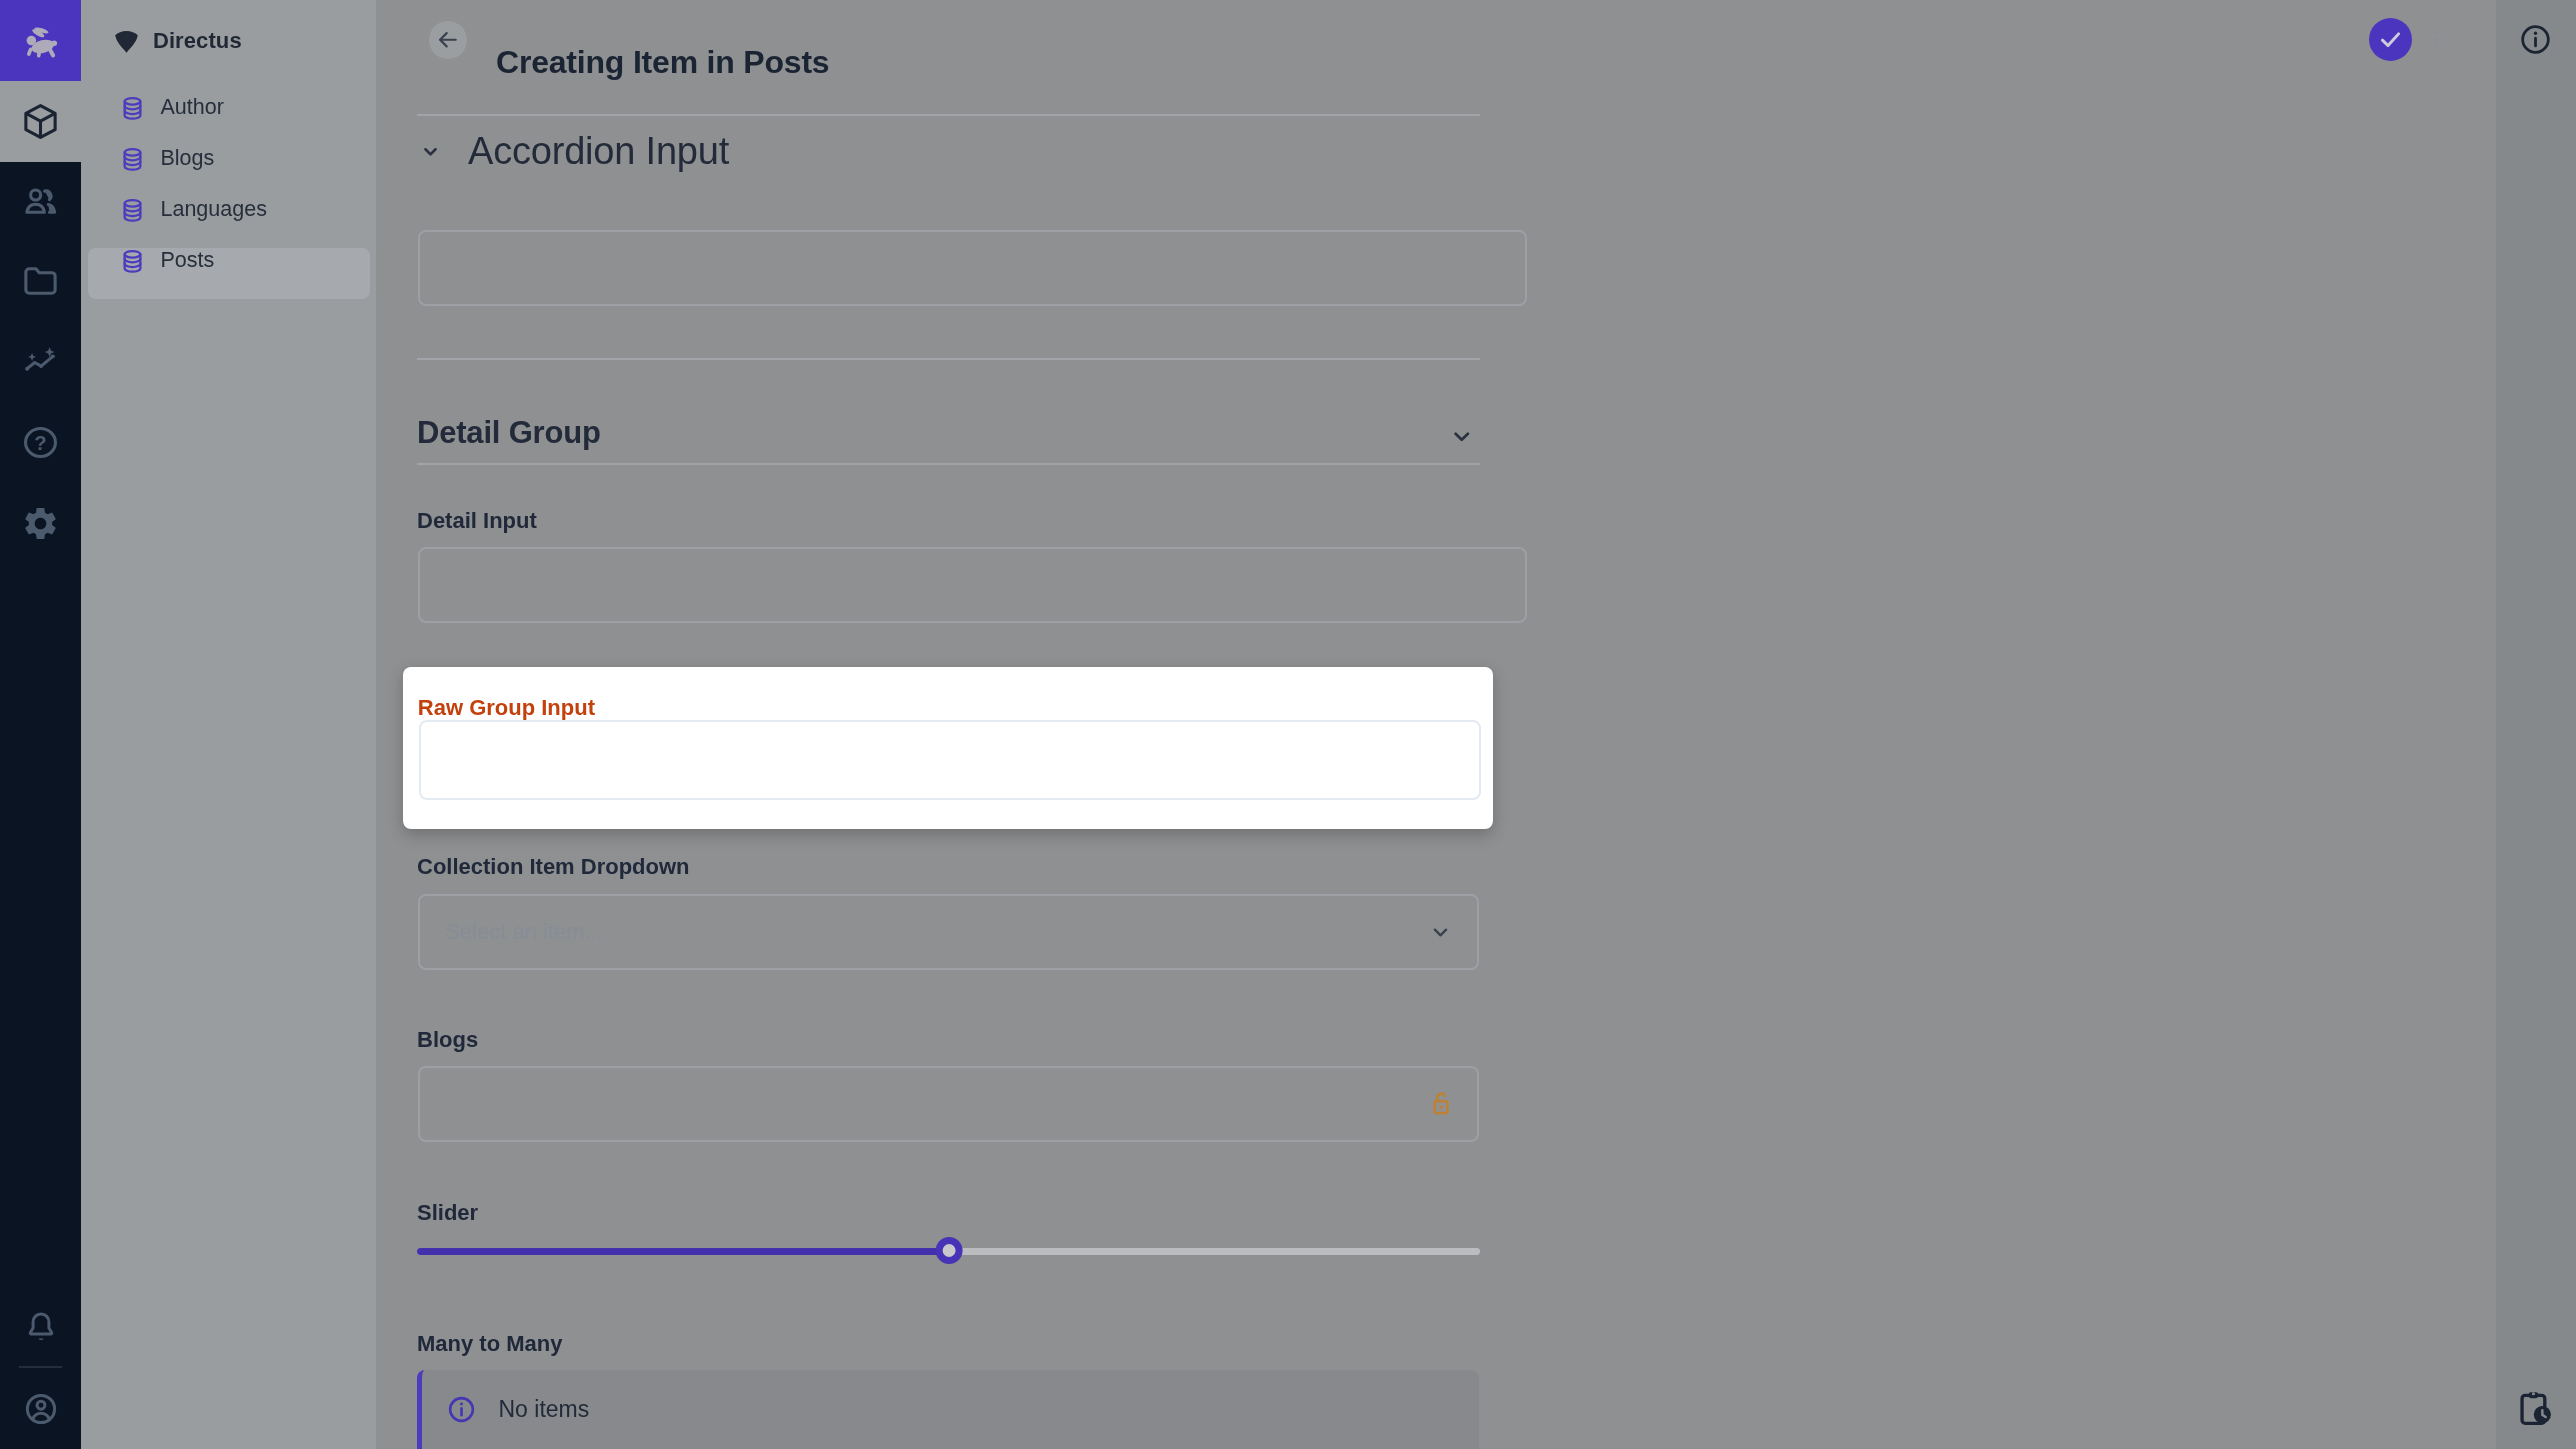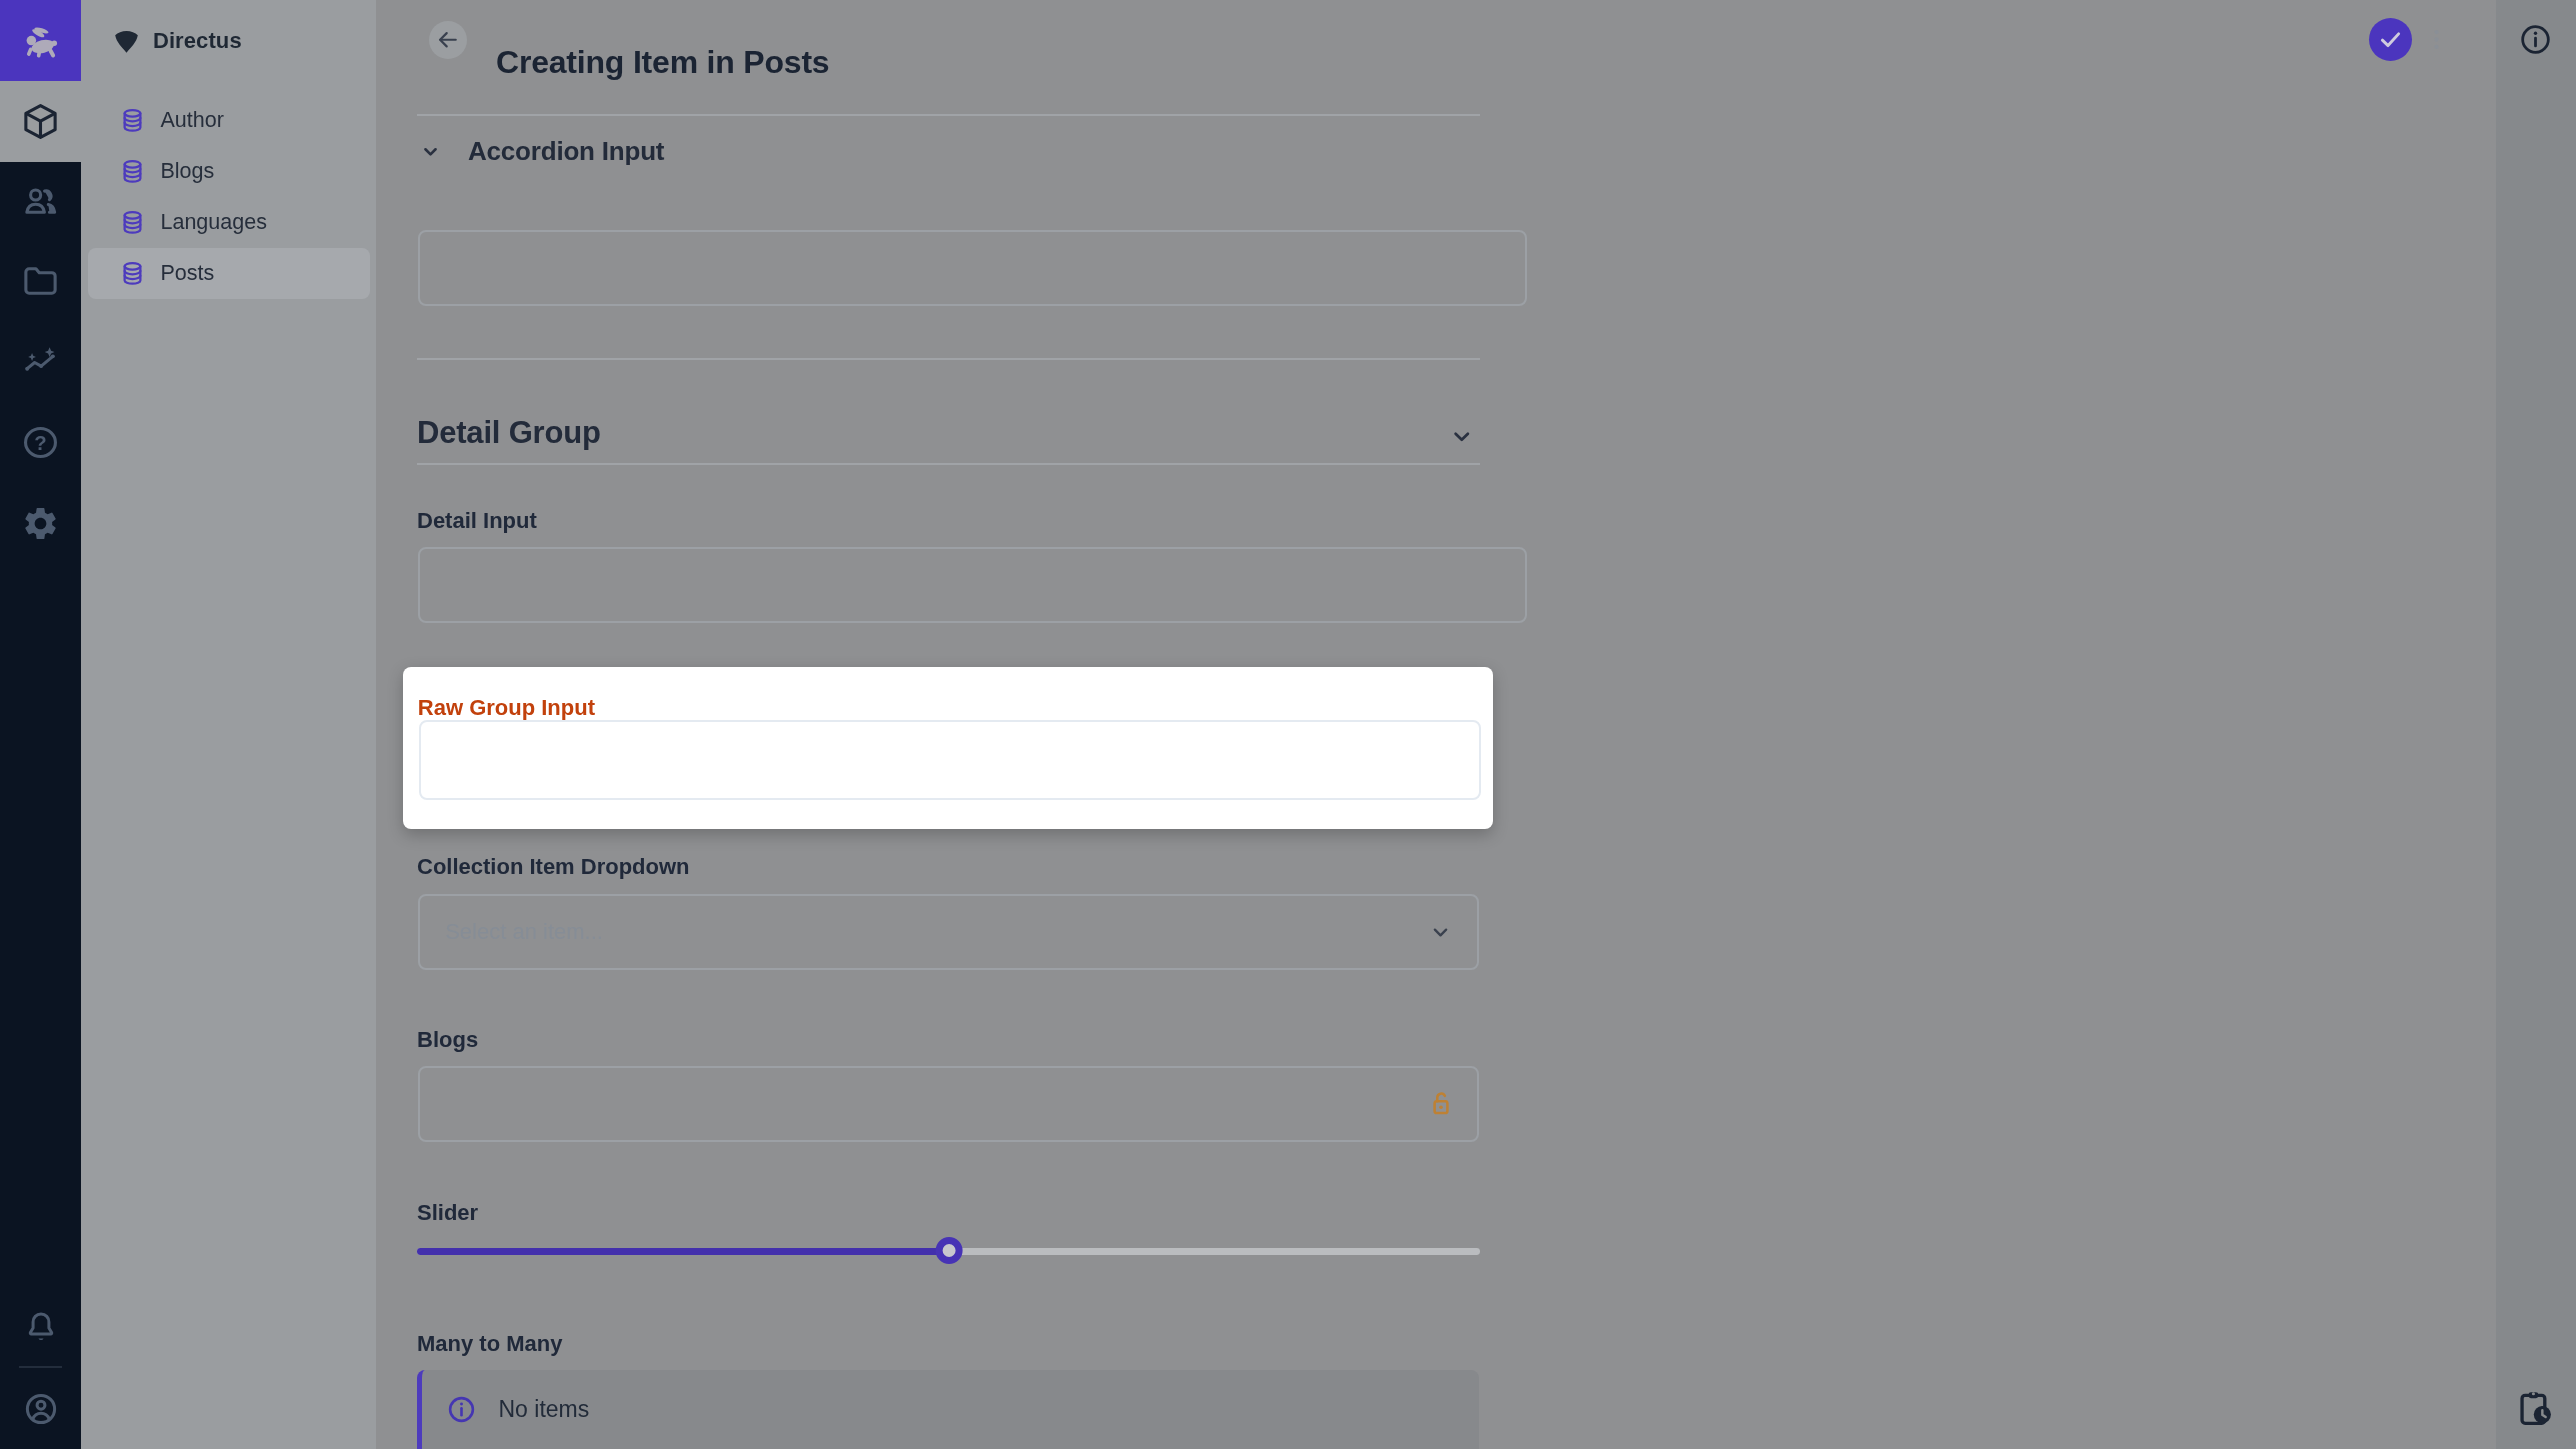--- a/index.html
+++ b/index.html
@@ -16,21 +16,21 @@
   .mod-item.active{background:#9A9DA0;color:#1B2433;}
   .mod-divider{position:absolute;left:19px;width:43px;height:2px;background:#232D3C;}
 
   
   .nav{position:absolute;left:81px;top:0;width:295px;height:1449px;background:#9A9DA0;}
   .project-header{position:absolute;left:0;top:0;width:354px;height:81px;display:flex;
                   align-items:center;color:#1F2834;}
   .project-header .gem{margin-left:29.5px;}
   .project-name{margin-left:11.4px;font-size:22px;font-weight:600;letter-spacing:0.1px;}
   .nav-item{position:absolute;left:6.7px;width:282px;height:51px;border-radius:8px;
-            display:flex;align-items:center;color:#262E3B;}
+            display:flex;color:#262E3B;}
   .nav-item.active{background:#A6A9AD;}
   .nav-item .db-icon{margin-left:31px;color:#4D3BBD;}
   .nav-item .nav-label{margin-left:14.8px;font-size:21.5px;font-weight:500;}
 
   
   .back-btn{position:absolute;left:429px;top:21px;width:38px;height:38px;border-radius:50%;
             background:#9B9EA1;display:flex;align-items:center;justify-content:center;color:#39404E;}
   .page-title{position:absolute;left:496px;top:21.5px;height:38px;line-height:38px;
               font-size:32px;font-weight:700;color:#1B2433;letter-spacing:-0.2px;}
   .save-btn{position:absolute;left:2369px;top:18px;width:43px;height:43px;border-radius:50%;
@@ -42,21 +42,21 @@
   .right-strip{position:absolute;left:2496px;top:0;width:81px;height:1449px;background:#86898C;}
   .info-btn{position:absolute;left:2518px;top:22px;width:35px;height:35px;color:#1B2433;}
   .pending-btn{position:absolute;left:2514px;top:1388px;width:42px;height:42px;color:#1B2433;}
 
   
   .form-col{position:absolute;left:417px;top:0;width:1063px;height:1449px;}
   .divider{position:absolute;left:0;width:1063px;height:2px;background:#A0A3A7;}
   .accordion-row{position:absolute;left:0;top:134px;height:35px;display:flex;align-items:center;
                  color:#232B3A;}
   .accordion-row .caret{color:#2A3140;margin-right:24px;}
-  .accordion-label{font-size:26px;font-weight:700;letter-spacing:-0.2px;}
+  .accordion-label{font-size:38px;font-weight:400;letter-spacing:-0.2px;}
   .group-heading{position:absolute;left:0;top:415px;width:1063px;height:36px;display:flex;
                  align-items:flex-end;justify-content:space-between;color:#232B3A;}
   .group-heading .g-label{font-size:31px;font-weight:700;letter-spacing:-0.2px;}
   .group-heading .caret{color:#2A3140;margin-right:4px;}
   .field-label{position:absolute;left:0;font-size:22px;font-weight:700;color:#20293A;}
   .text-box{position:absolute;left:0.7px;width:1057px;height:72px;border:2px solid #9CA0A5;
             border-radius:8px;background:transparent;}
   input.text-box{font:inherit;color:#20293A;padding:0 24px;outline:none;box-sizing:content-box;}
   .dropdown{position:absolute;left:0.7px;top:894px;width:1057px;height:72px;border:2px solid #9CA0A5;
             border-radius:8px;display:flex;align-items:center;color:#868D96;}

